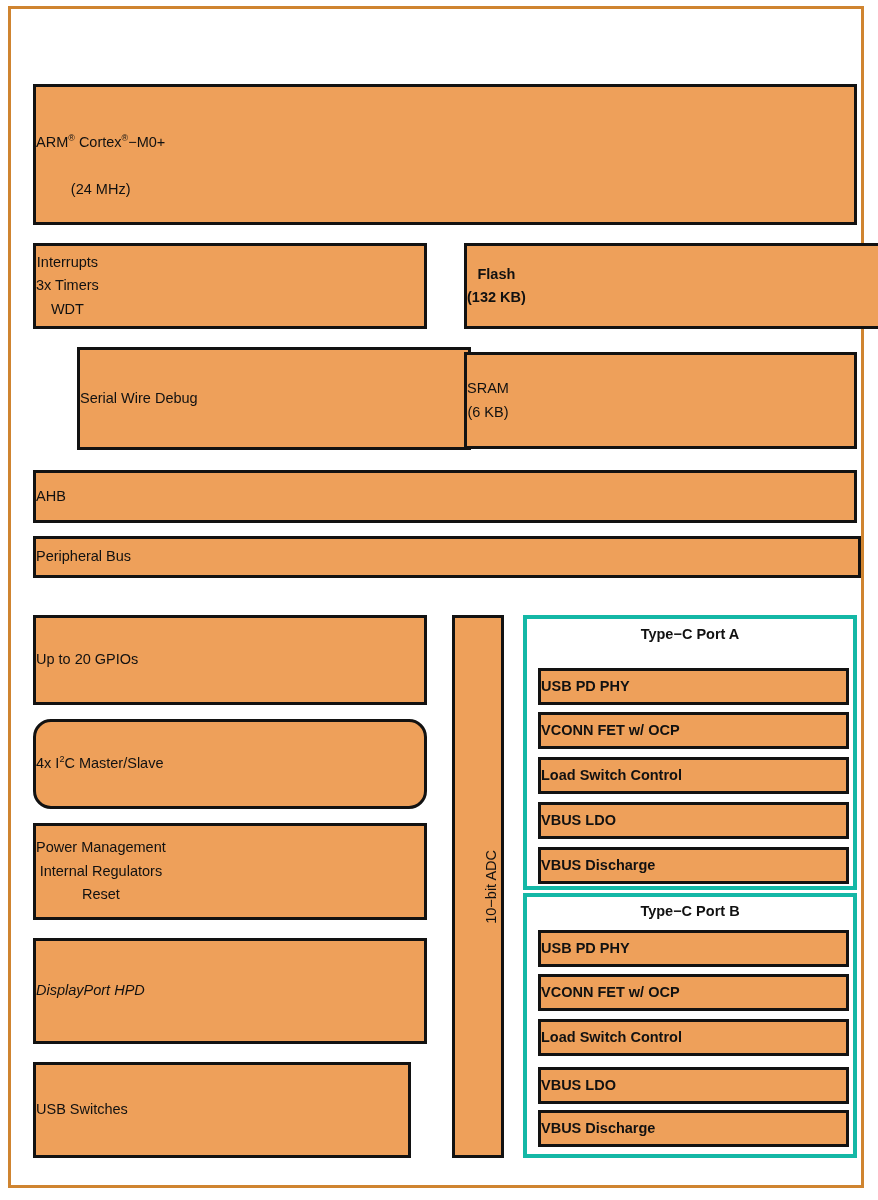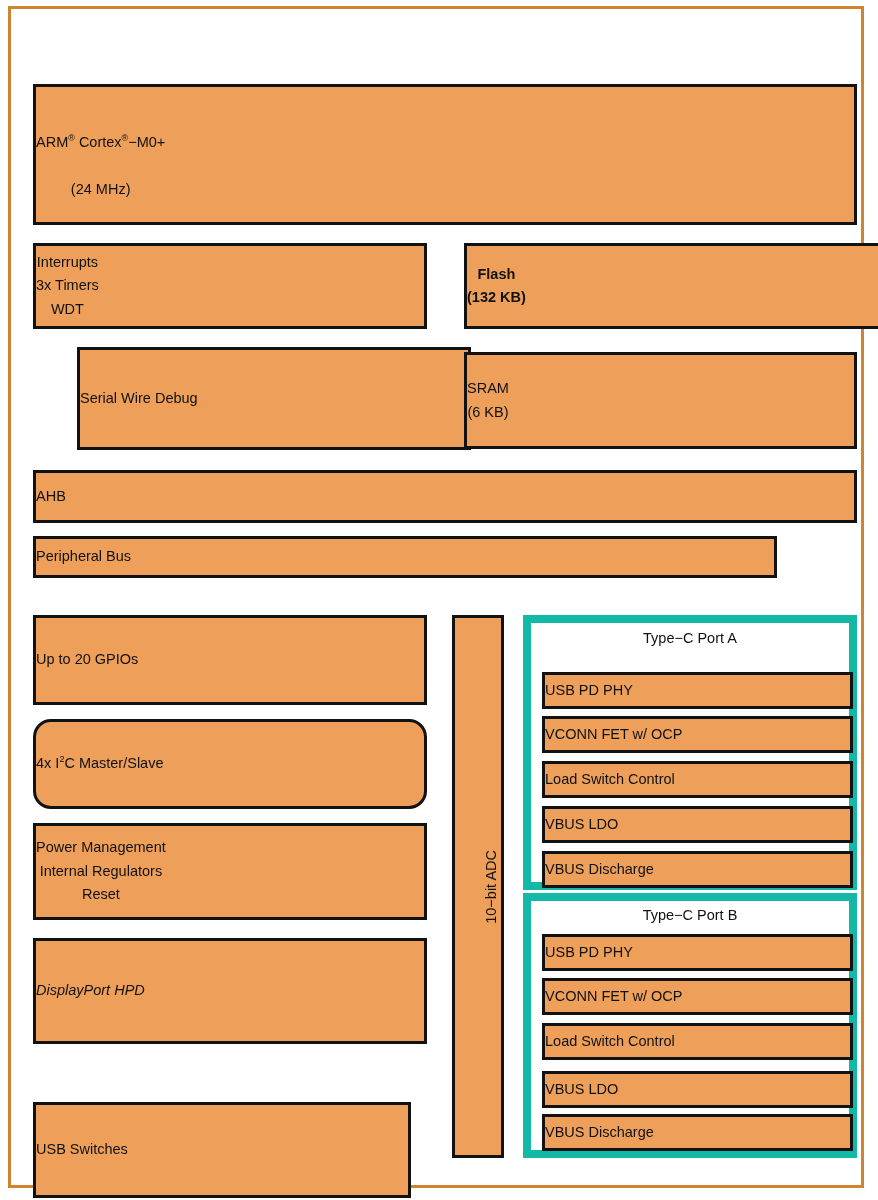--- a/index.html
+++ b/index.html
@@ -43,21 +43,22 @@
   }
   .blk .txt {
     display: block;
     white-space: pre-line;
   }
   
   .port-group {
     position: absolute;
     box-sizing: border-box;
     background: #ffffff;
-    border: 8px solid #14b8a6;
+    border: 4px solid #14b8a6;
+    font-weight: bold;
   }
   .port-title {
     position: absolute;
     left: 0;
     right: 0;
     text-align: center;
     font-size: 14.5px;
     color: #111111;
   }
   
@@ -115,21 +116,21 @@
 
   <div class="blk" style="left:464px; top:352px; width:393px; height:97px;">
     <span class="txt l2">SRAM
 (6 KB)</span>
   </div>
 
   <div class="blk" style="left:33px; top:470px; width:824px; height:53px;">
     <span class="txt">AHB</span>
   </div>
 
-  <div class="blk" style="left:33px; top:536px; width:744px; height:42px;">
+  <div class="blk" style="left:33px; top:536px; width:828px; height:42px;">
     <span class="txt">Peripheral Bus</span>
   </div>
 
   <div class="blk" style="left:33px; top:615px; width:394px; height:90px;">
     <span class="txt">Up to 20 GPIOs</span>
   </div>
 
   <div class="blk" style="left:33px; top:719px; width:394px; height:90px;border-radius:18px;">
     <span class="txt"><span>4x I</span><sup>2</sup><span>C Master/Slave</span></span>
   </div>
@@ -137,21 +138,21 @@
   <div class="blk" style="left:33px; top:823px; width:394px; height:97px;">
     <span class="txt l2">Power Management
 Internal Regulators
 Reset</span>
   </div>
 
   <div class="blk" style="left:33px; top:938px; width:394px; height:106px;font-style:italic;">
     <span class="txt">DisplayPort HPD</span>
   </div>
 
-  <div class="blk" style="left:33px; top:1062px; width:378px; height:96px;margin-top:40px;">
+  <div class="blk" style="left:33px; top:1062px; width:378px; height:96px;">
     <span class="txt">USB Switches</span>
   </div>
 
   <div class="blk" id="adc-block" style="left:452px; top:615px; width:52px; height:543px;">
     <span class="rot">10−bit ADC</span>
   </div>
 
   <div class="port-group" style="left:523px; top:615px; width:334px; height:275px;">
     <div class="port-title" style="top:7px;">Type−C Port A</div>
 

